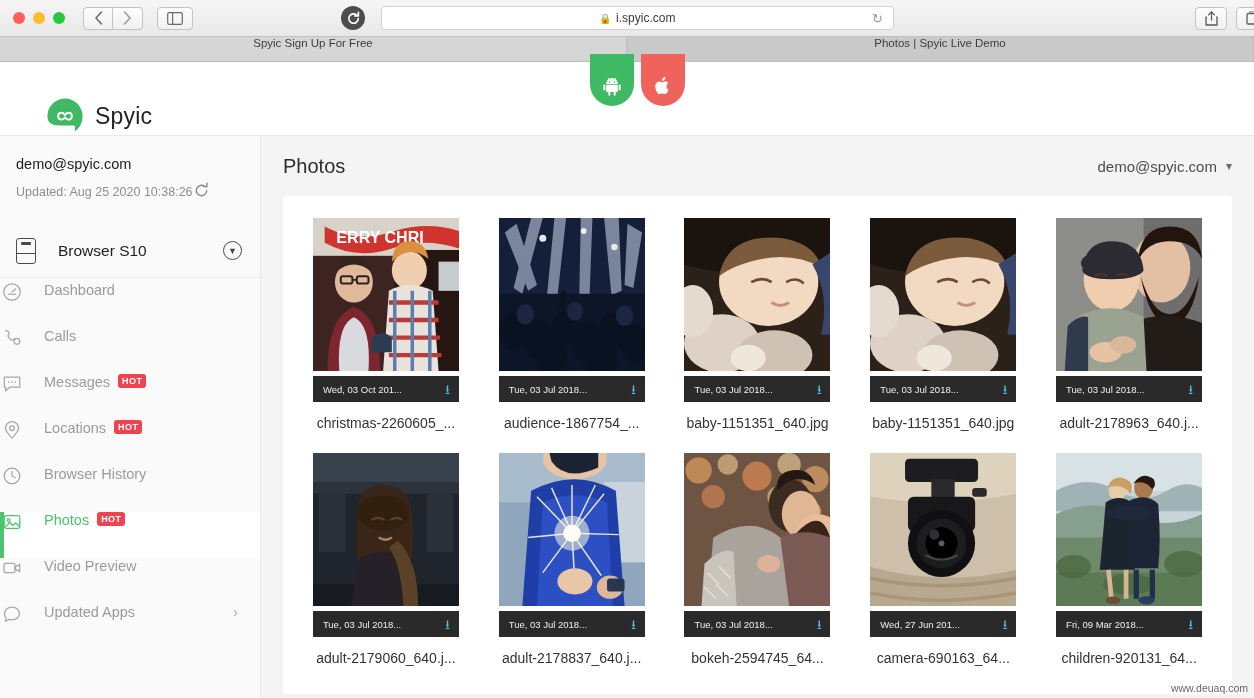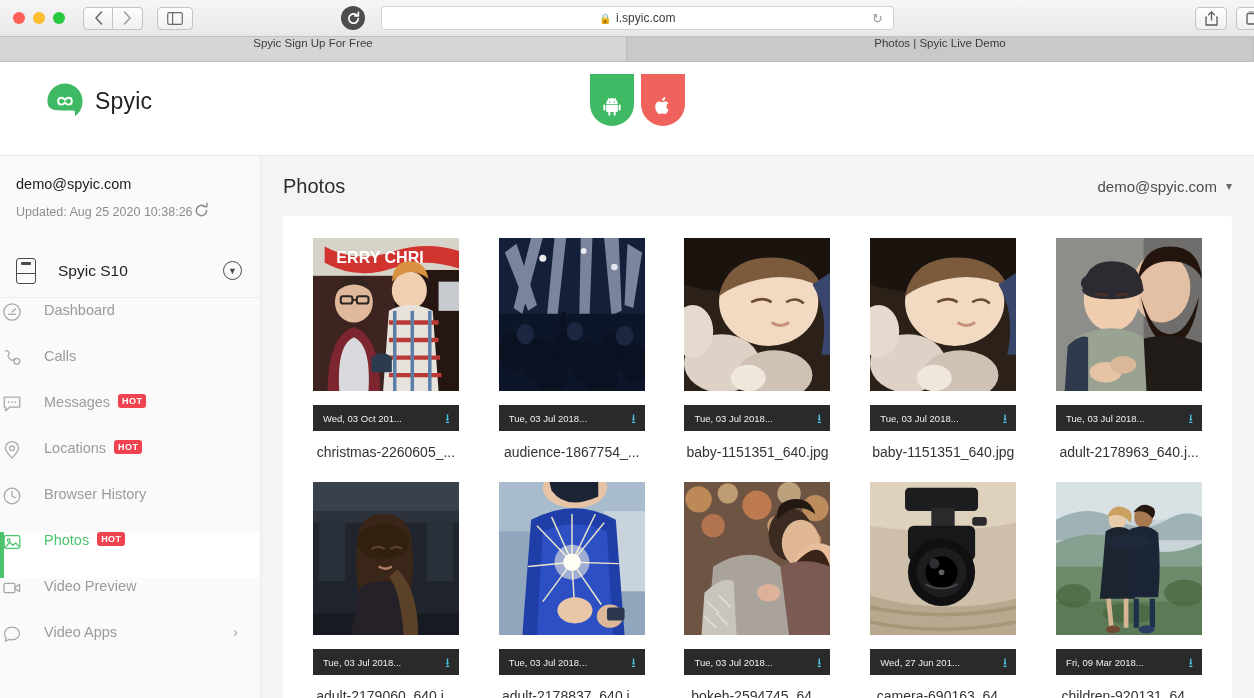--- a/index.html
+++ b/index.html
@@ -63,21 +63,21 @@
     border-right: 1px solid #bdbdbd;
   }
   .tab.active { background: #c9c9c9; }
   .tab.inactive { background: #d6d6d6; }
 
   
   .page { height: 636px; position: relative; background: #fff; }
 
   .site-header {
     height: 74px; background: #fff; border-bottom: 1px solid #e9e9e9;
-    display: flex; align-items: flex-start; position: relative; margin-top: 20px;
+    display: flex; align-items: flex-end; position: relative;
   }
   .logo-wrap { display: flex; align-items: center; gap: 11px; margin-left: 46px; }
   .logo-mark { width: 38px; height: 38px; }
   .logo-text { font-size: 23px; color: #222; letter-spacing: .2px; }
 
   .os-tabs { position: absolute; left: 590px; top: -8px; display: flex; gap: 7px; }
   .os-tab {
     width: 44px; height: 52px; border-radius: 0 0 22px 22px;
     display: flex; align-items: flex-end; justify-content: center;
     padding-bottom: 10px;
@@ -132,21 +132,21 @@
   .main-title { font-size: 20px; color: #2c2c2c; }
   .main-acct { margin-left: auto; font-size: 15px; color: #4c4c4c; display: flex; align-items: center; gap: 9px; }
   .main-acct .caret { font-size: 12px; color: #6a6a6a; }
 
   .panel { background: #fff; border-radius: 3px; padding: 22px 16px 10px 16px; height: 498px; overflow: hidden; }
   .grid { display: grid; grid-template-columns: repeat(5, 1fr); gap: 22px 12px; }
   .cell { display: flex; flex-direction: column; align-items: center; }
   .thumb { width: 146px; height: 153px; background: #d8d8d8; overflow: hidden; position: relative; }
   .thumb svg { display: block; width: 100%; height: 100%; }
   .bar {
-    width: 146px; height: 26px; background: #2a2a2a; margin-top: 14px;
+    width: 146px; height: 26px; background: #2a2a2a; margin-top: 5px;
     display: flex; align-items: center; justify-content: space-between;
     padding: 0 9px 0 10px;
   }
   .bar-date { font-size: 9.5px; color: #f0f0f0; white-space: nowrap; }
   .dl { color: #4fc3e8; font-size: 13px; line-height: 1; }
   .fname { margin-top: 13px; font-size: 14px; color: #333; white-space: nowrap; }
 
   .watermark {
     position: absolute; right: 6px; bottom: 4px;
     font-size: 10.5px; color: #4a4a4a; opacity: .85;
@@ -268,21 +268,21 @@
             <svg width="17" height="17" viewBox="0 0 18 18">
               <path d="M14.5 9 a5.5 5.5 0 1 1-2.2-4.4" stroke="#8a8a8a" stroke-width="1.5" fill="none" stroke-linecap="round"></path>
               <path d="M14.8 1.4 L14.6 5.2 L11 4.6" stroke="#8a8a8a" stroke-width="1.5" fill="none" stroke-linecap="round" stroke-linejoin="round"></path>
             </svg>
           </span>
         </div>
       </div>
 
       <div class="device-row">
         <span class="device-icon"></span>
-        <span class="device-name">Spyic S10</span>
+        <span class="device-name">Browser S10</span>
         <span class="device-caret">▼</span>
       </div>
 
       <div class="nav">
 
         <div class="nav-item">
           <span class="nav-ico">
             <svg width="20" height="20" viewBox="0 0 22 22">
                 <circle cx="11" cy="11" r="9" stroke="#a8a8a8" stroke-width="1.4" fill="none"></circle>
                 <path d="M11 11 L15 7.5" stroke="#a8a8a8" stroke-width="1.4" stroke-linecap="round"></path>
@@ -358,21 +358,21 @@
           </span>
           <span>Video Preview</span>
         </div>
 
         <div class="nav-item">
           <span class="nav-ico">
             <svg width="20" height="20" viewBox="0 0 22 22">
                 <path d="M11 3.4 c4.8 0 8.2 3.1 8.2 7 c0 3.9-3.4 7-8.2 7 c-1 0-2-.1-2.8-.4 L3.6 19 L4.6 15.6 A6.9 6.9 0 0 1 2.8 10.4 C2.8 6.5 6.2 3.4 11 3.4 Z" stroke="#a8a8a8" stroke-width="1.4" fill="none" stroke-linejoin="round"></path>
               </svg>
           </span>
-          <span>Video Apps</span>
+          <span>Updated Apps</span>
           <span class="nav-chevron">›</span>
         </div>
       </div>
     </div>
 
     <div class="main">
       <div class="main-head">
         <div class="main-title">Photos</div>
         <div class="main-acct">
           <span>demo@spyic.com</span>

